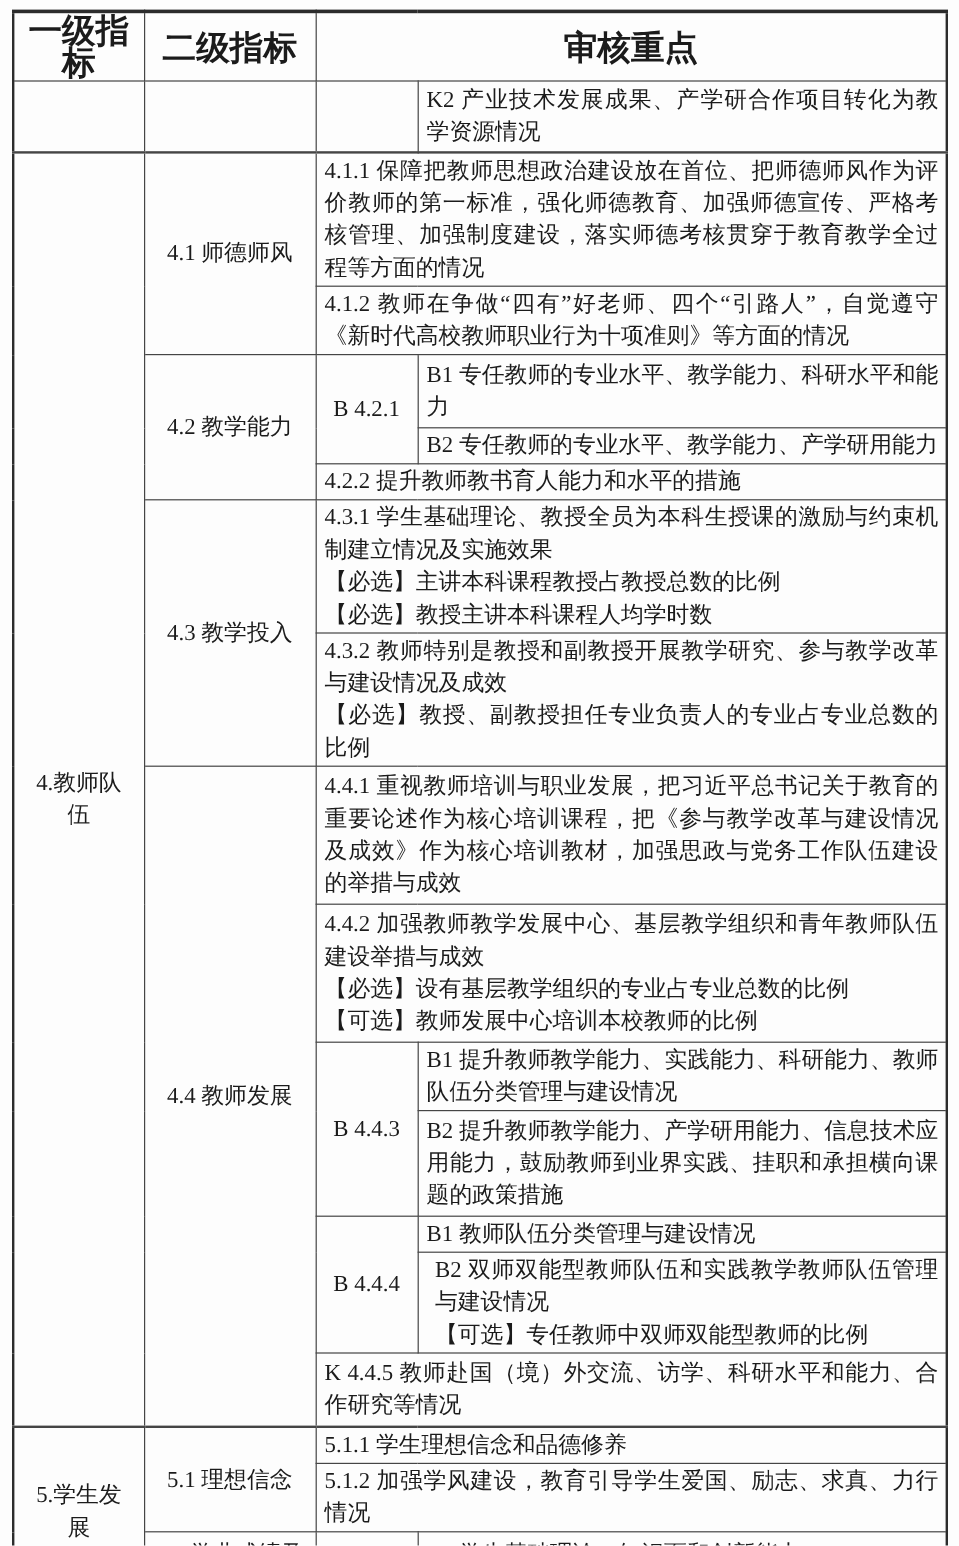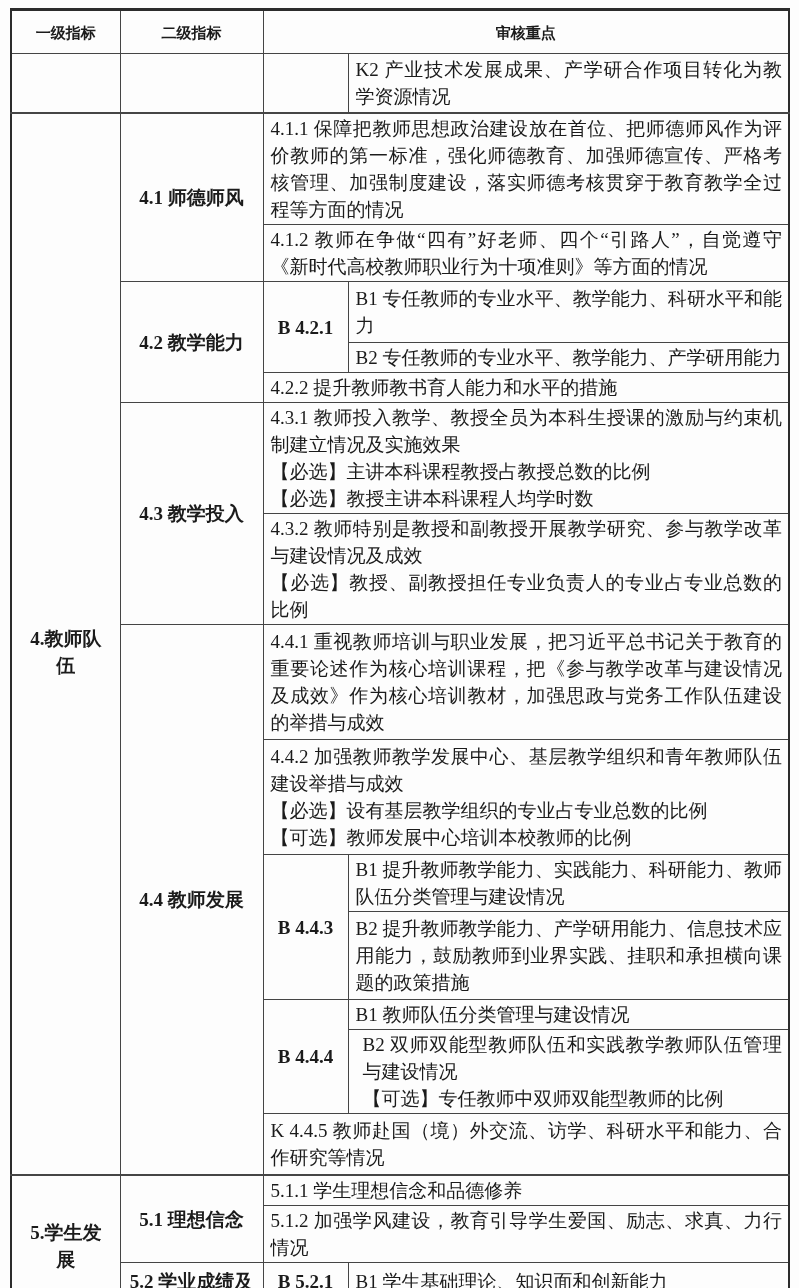--- a/index.html
+++ b/index.html
@@ -20,25 +20,25 @@
   }
   td{
     border:1px solid #454545;
     vertical-align:middle;
     padding:1px 6px;
     line-height:27px;
   }
   
   tr.hdr td{
     font-family:"Liberation Sans","DejaVu Sans",sans-serif;
-    font-weight:bold;font-size:15px;text-align:center;
+    font-weight:bold;font-size:28px;text-align:center;
     padding:1px 2px;
   }
   
-  td.lvl1,td.lvl2,td.code{text-align:center;padding:1px 0;font-weight:bold;}
+  td.lvl1,td.lvl2,td.code{text-align:center;padding:1px 0;}
   td.lvl1 .narrow{display:inline-block;width:82px;text-align:center;margin-top:16px;}
   td.lvl2{white-space:nowrap;}
   
   td.focus{
     text-align:justify;
     white-space:pre-line;
     padding:1px 6px 1px 7px;
   }
   
   tr.sec td{border-top-width:2px;}
@@ -91,21 +91,21 @@
     </tr>
     <tr>
       <td class="focus">B2 专任教师的专业水平、教学能力、产学研用能力</td>
     </tr>
     <tr>
       <td class="focus" colspan="2">4.2.2 提升教师教书育人能力和水平的措施</td>
     </tr>
 
     <tr>
       <td class="lvl2" rowspan="2">4.3 教学投入</td>
-      <td class="focus" colspan="2">4.3.1 教师投入教学、教授全员为本科生授课的激励与约束机制建立情况及实施效果
+      <td class="focus" colspan="2">4.3.1 学生基础理论、教授全员为本科生授课的激励与约束机制建立情况及实施效果
 【必选】主讲本科课程教授占教授总数的比例
 【必选】教授主讲本科课程人均学时数</td>
     </tr>
     <tr>
       <td class="focus" colspan="2">4.3.2 教师特别是教授和副教授开展教学研究、参与教学改革与建设情况及成效
 【必选】教授、副教授担任专业负责人的专业占专业总数的比例</td>
     </tr>
 
     <tr class="h112">
       <td class="lvl2" rowspan="7">4.4 教师发展</td>

